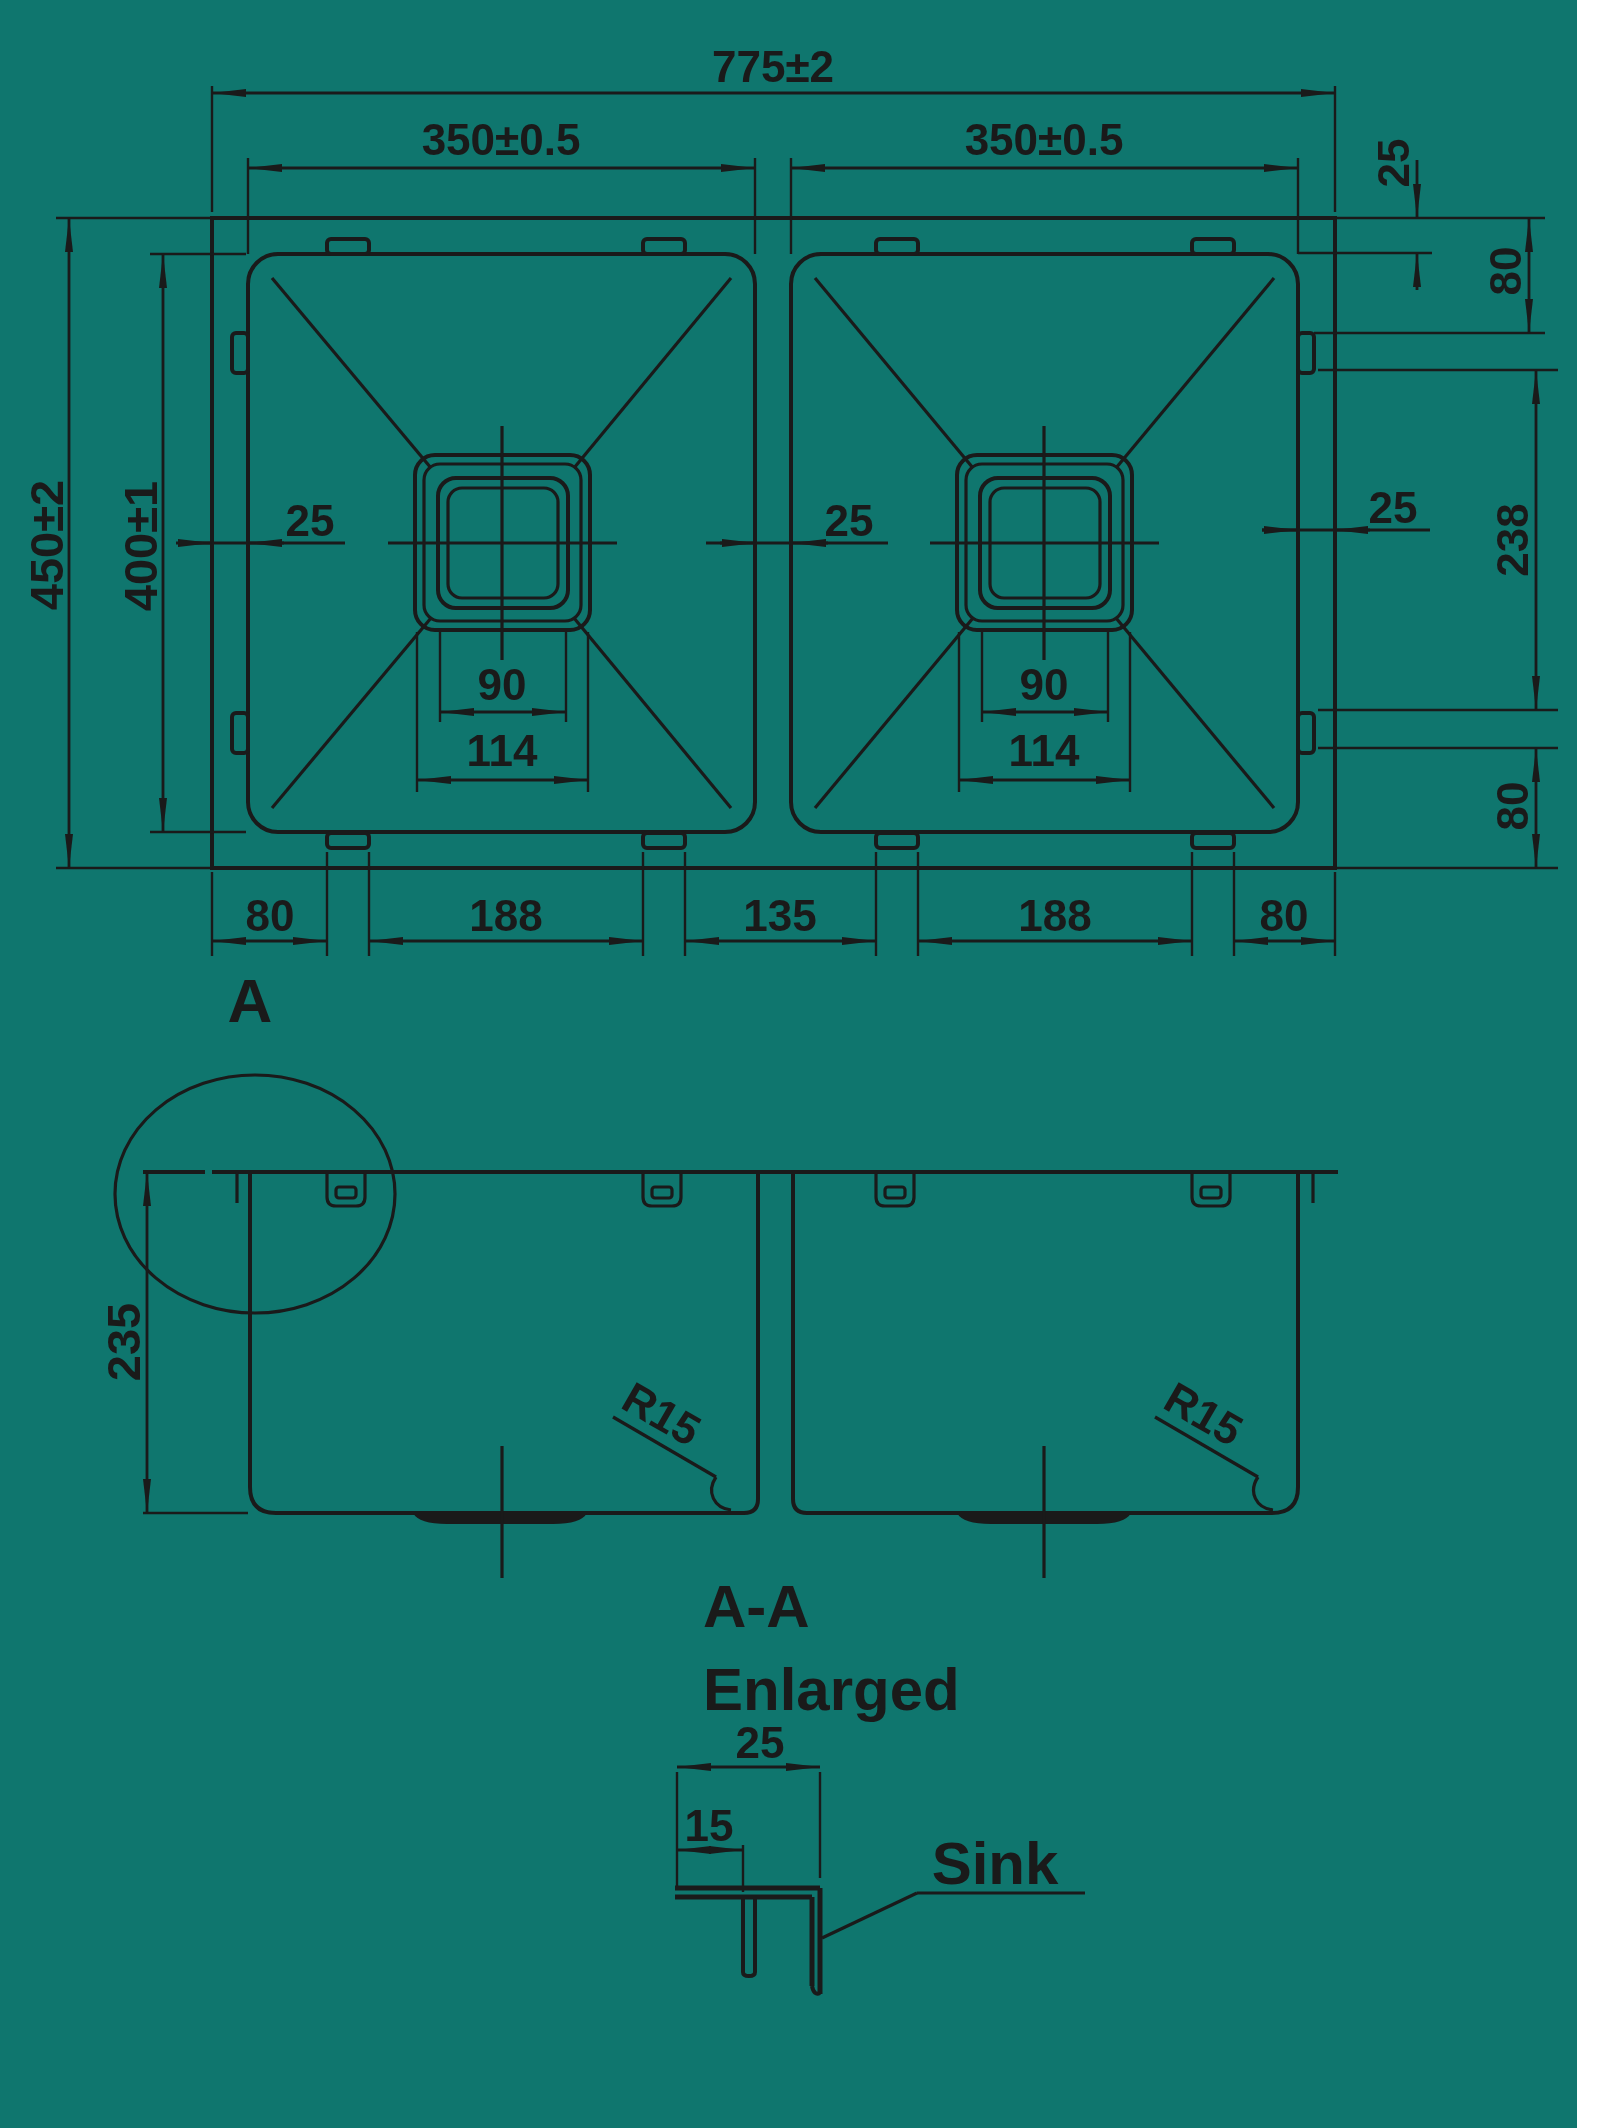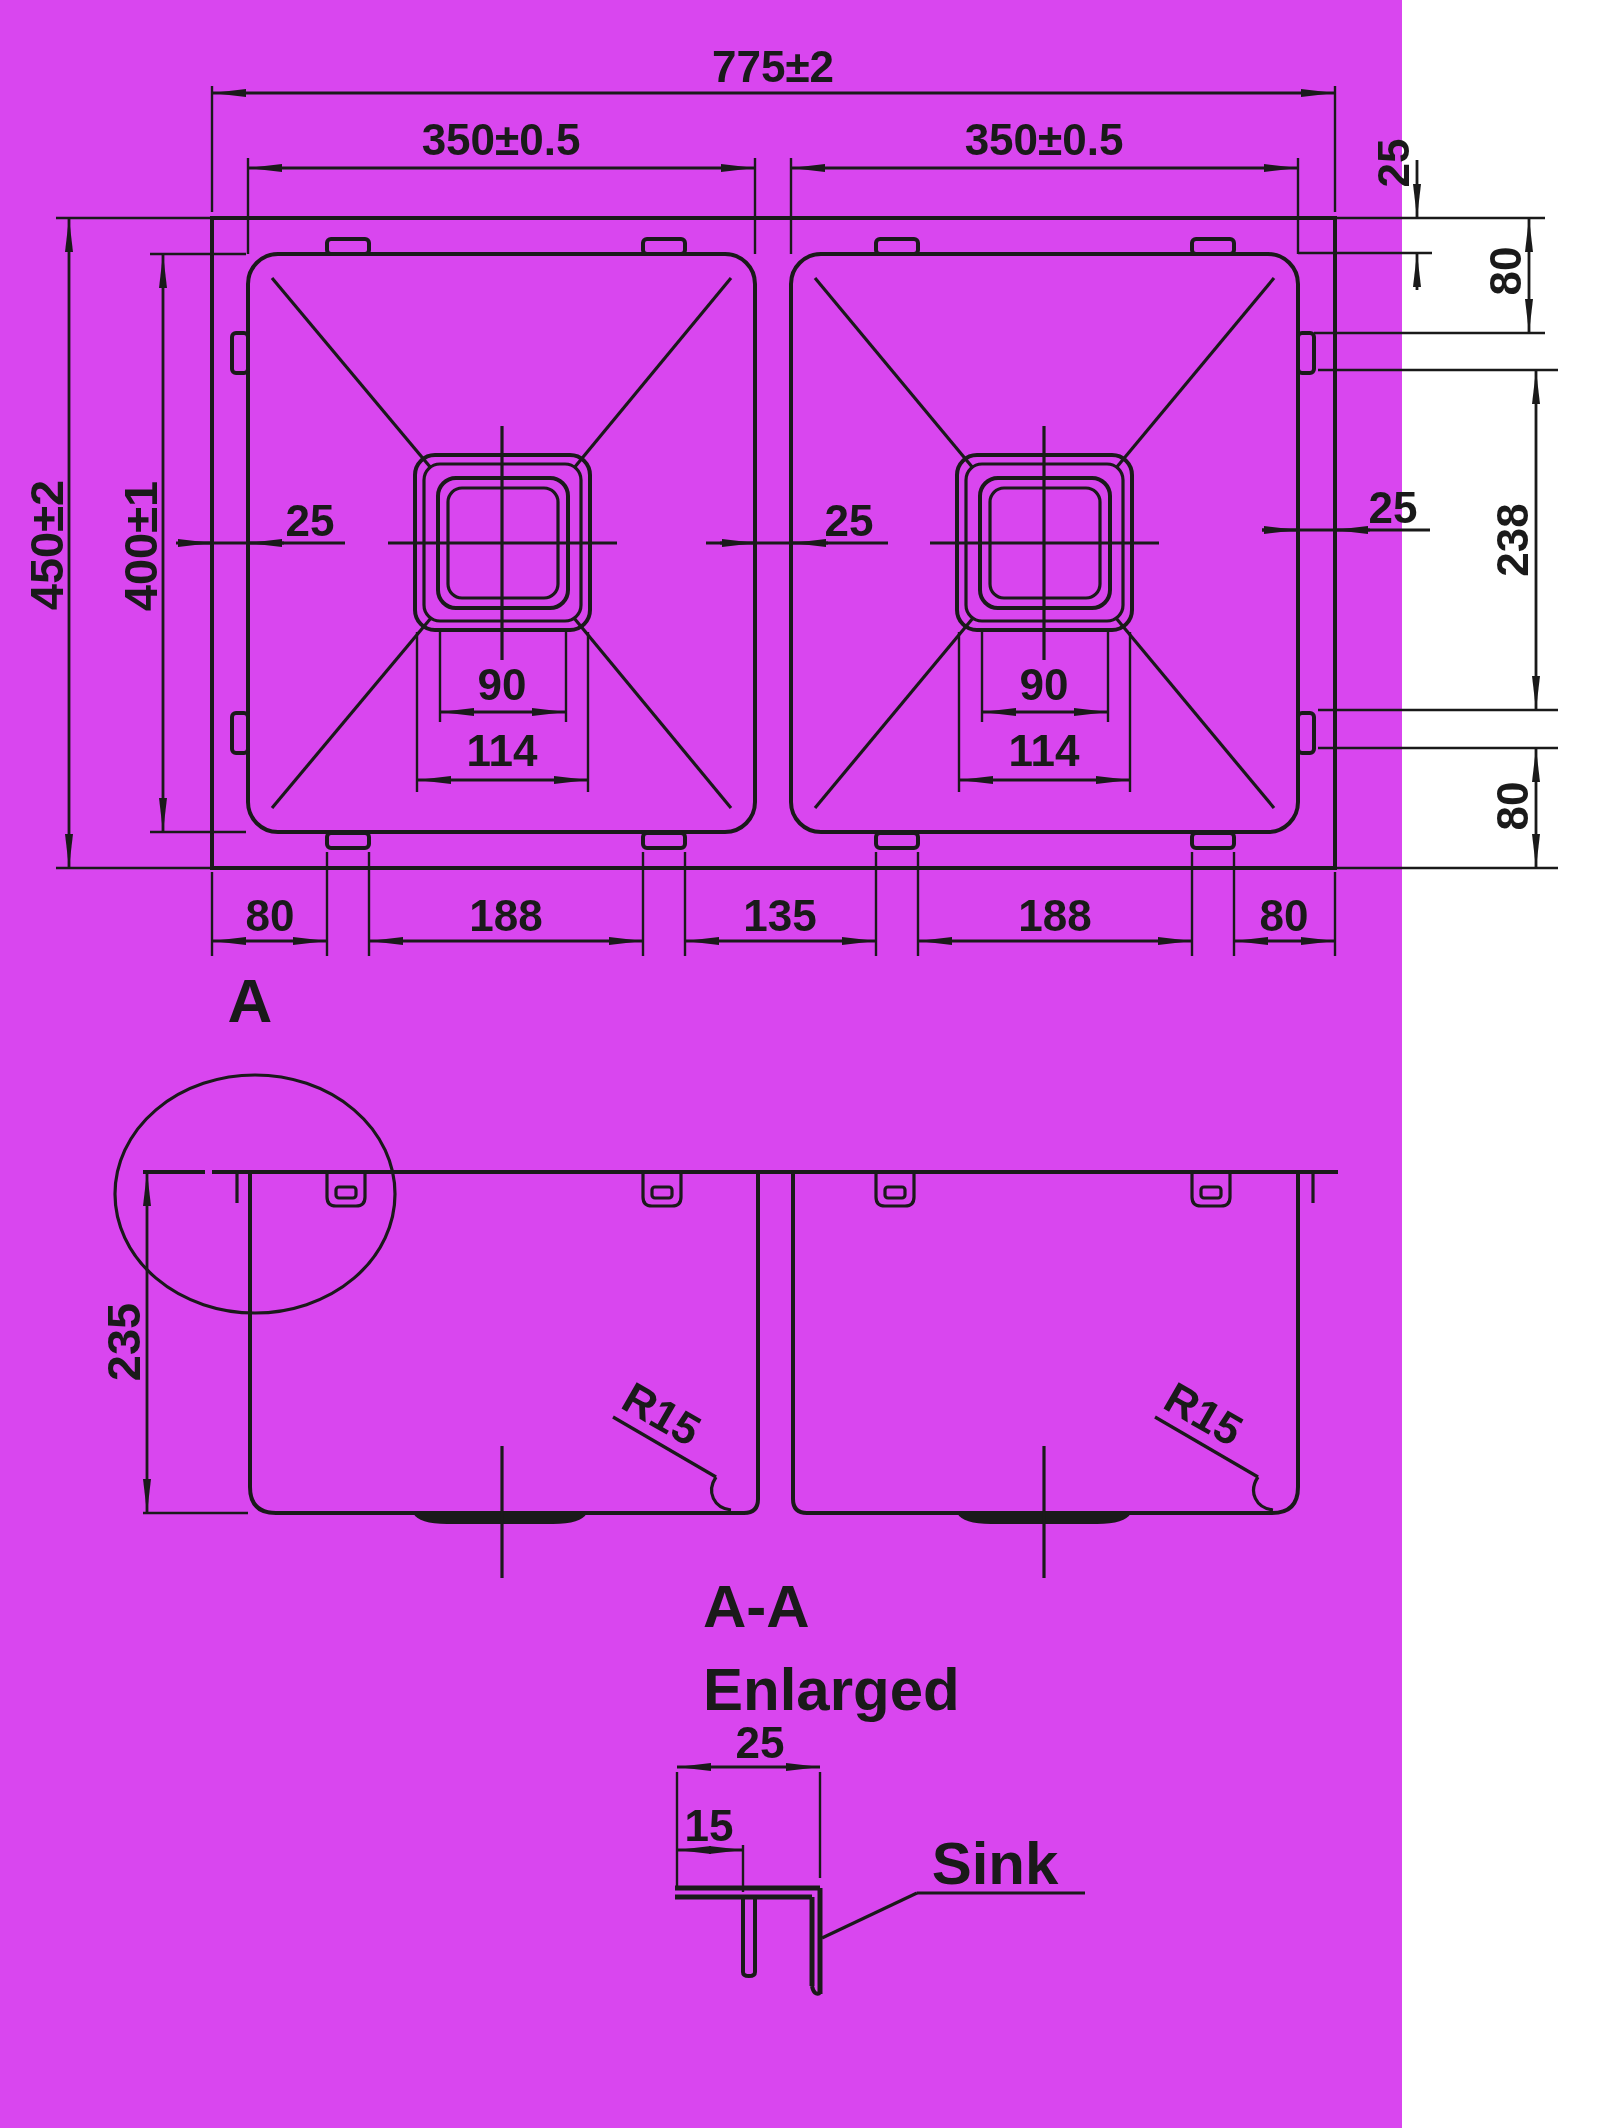--- a/index.html
+++ b/index.html
@@ -1,16 +1,16 @@
 <!DOCTYPE html>
 <html><head>
 <meta charset="utf-8">
 <style>
   html,body{margin:0;padding:0;background:#ffffff;}
-  .stage{width:1402px;height:2128px;background:#d946ef;position:relative;text-decoration:underline;}
+  .stage{width:1577px;height:2128px;background:#0f766e;position:relative;text-decoration:underline;}
   svg{display:block;}
   svg text{font-family:"Liberation Sans","DejaVu Sans",sans-serif;font-weight:bold;fill:#1a1a1a;}
   .dim{font-size:44px;}
   .dimL{font-size:47px;}
   .big{font-size:60px;}
   .markA{font-size:62px;}
   .ln{stroke:#1a1a1a;stroke-width:4;fill:none;}
   .ln3{stroke:#1a1a1a;stroke-width:3.2;fill:none;}
   .thin{stroke:#1a1a1a;stroke-width:2.4;fill:none;}
   .dml{stroke:#1a1a1a;stroke-width:2.8;fill:none;}

